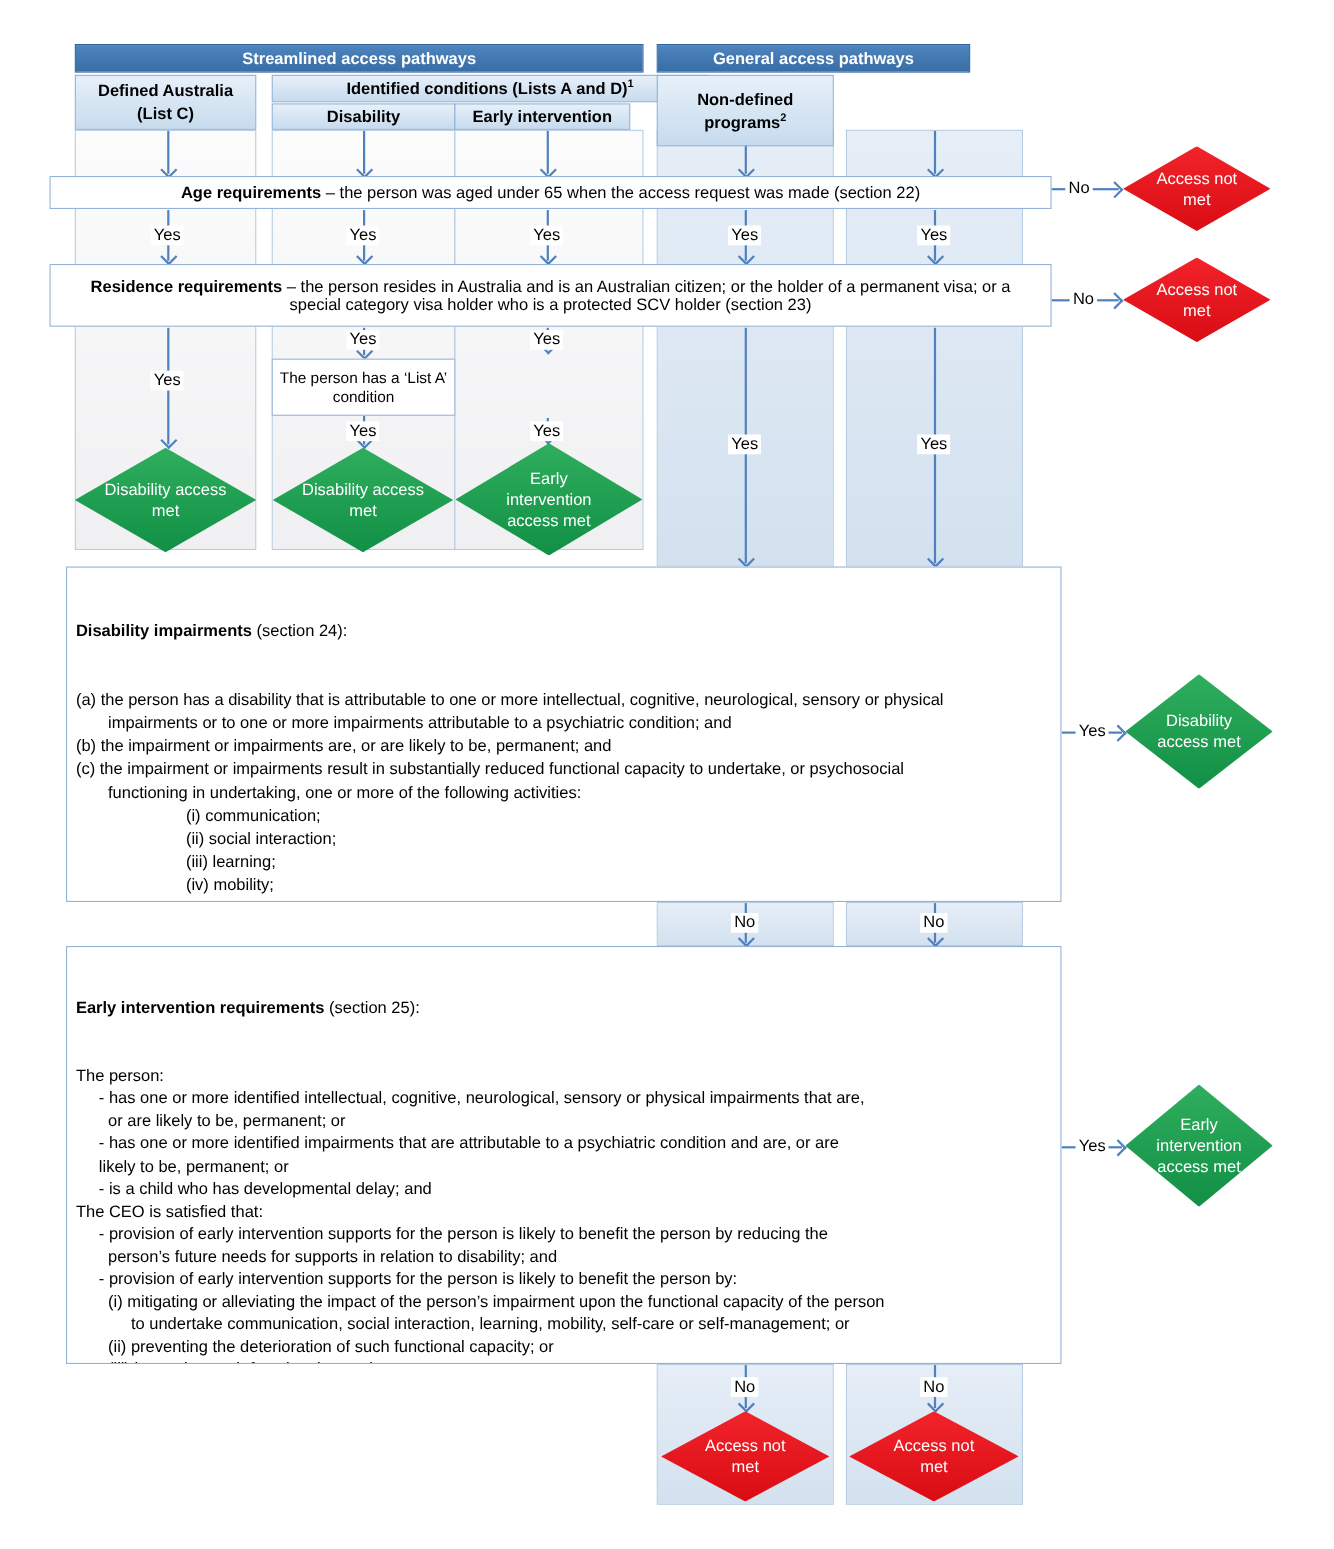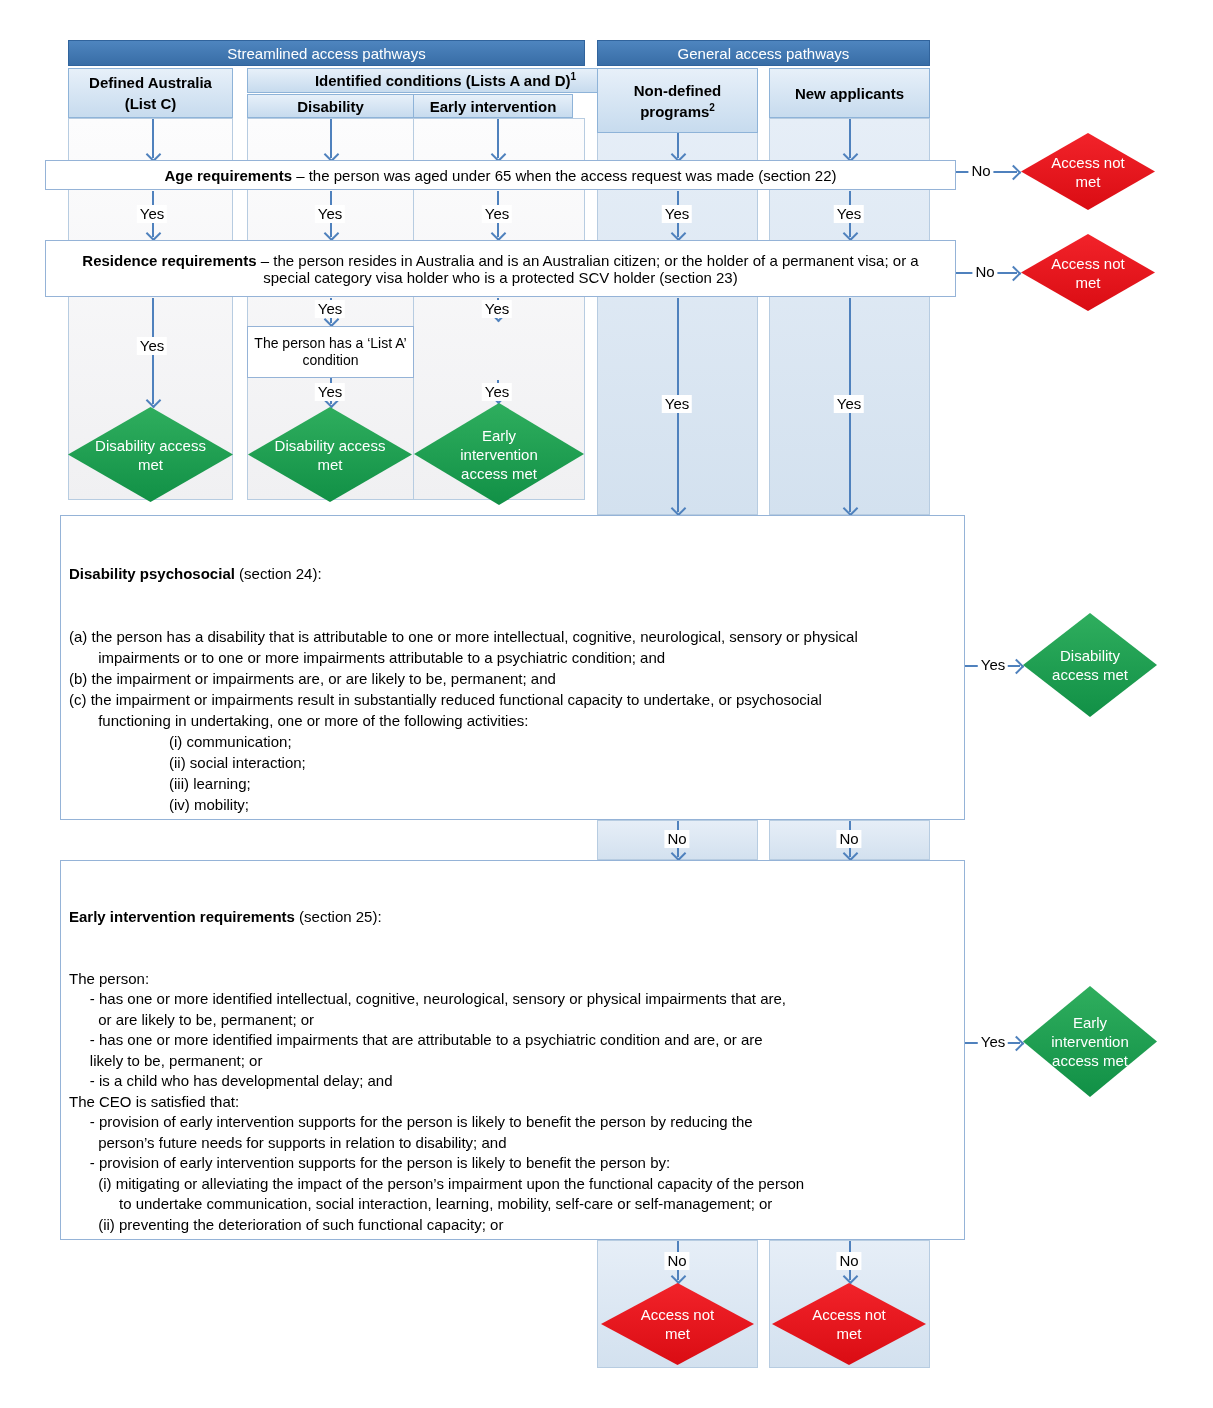--- a/index.html
+++ b/index.html
@@ -1,20 +1,20 @@
 <!DOCTYPE html>
 <html><head>
 <meta charset="utf-8">
 <style>
   html,body{margin:0;padding:0;background:#fff;}
   body{font-family:"Liberation Sans", sans-serif; color:#000;}
   #canvas{position:relative;width:1213px;height:1408px;background:#fff;overflow:hidden;}
 
   .band{position:absolute;height:26px;background:linear-gradient(#4e85bf,#386da6);
-        color:#fff;font-weight:normal;font-size:15px;display:flex;align-items:center;
+        color:#fff;font-weight:bold;font-size:15px;display:flex;align-items:center;
         justify-content:center;border:1px solid #30639c;box-sizing:border-box;z-index:3;}
   .chdr{position:absolute;background:linear-gradient(#e7f0f9,#c7dbee);border:1px solid #8eb3d8;
         box-sizing:border-box;display:flex;align-items:center;justify-content:center;
         text-align:center;font-weight:bold;font-size:15px;line-height:1.4;z-index:3;}
   sup{font-size:10px;line-height:0;}
 
   .body-gray{position:absolute;background:linear-gradient(#fcfcfd,#f0f0f2);
         border:1px solid #b7cce1;box-sizing:border-box;z-index:1;}
   .body-blue{position:absolute;background:linear-gradient(#e6eef7,#d3e1ef);
         border:1px solid #b7cce1;box-sizing:border-box;z-index:1;}
@@ -55,41 +55,38 @@
   <div class="body-blue" style="left:597px;top:118px;width:161px;height:397px"></div>
   <div class="body-blue" style="left:769px;top:118px;width:161px;height:397px"></div>
   <div class="body-blue" style="left:597px;top:820px;width:161px;height:40px"></div>
   <div class="body-blue" style="left:769px;top:820px;width:161px;height:40px"></div>
   <div class="body-blue" style="left:597px;top:1240px;width:161px;height:128px"></div>
   <div class="body-blue" style="left:769px;top:1240px;width:161px;height:128px"></div>
 
   <div class="band" style="left:68px;top:40px;width:517px">
     <span>Streamlined access pathways</span>
   </div>
-  <div class="band" style="left:597px;top:40px;width:333px">
+  <div class="band" style="left:597px;top:40px;width:285px">
     <span>General access pathways</span>
   </div>
 
   <div class="chdr" style="left:68px;top:68px;width:165px;height:50px;padding:0 12px">
     <span>Defined Australia (List C)</span>
   </div>
   <div class="chdr" style="left:247px;top:68px;width:397px;height:25px">
     <span><span>Identified conditions (Lists A and D)</span><sup>1</sup></span>
   </div>
   <div class="chdr" style="left:247px;top:94px;width:167px;height:24px">
     <span>Disability</span>
   </div>
   <div class="chdr" style="left:413px;top:94px;width:160px;height:24px">
     <span>Early intervention</span>
   </div>
   <div class="chdr" style="left:597px;top:68px;width:161px;height:65px;padding:0 18px">
     <span><span>Non-defined programs</span><sup>2</sup></span>
-  </div>
-  <div class="chdr" style="left:769px;top:68px;width:161px;height:50px">
-    <span>New applicants</span>
   </div>
 
   <div class="varr" style="left:152px;top:119px;height:39px"></div>
   <div class="varr" style="left:330px;top:119px;height:39px"></div>
   <div class="varr" style="left:497px;top:119px;height:39px"></div>
   <div class="varr" style="left:677px;top:119px;height:39px"></div>
   <div class="varr" style="left:849px;top:119px;height:39px"></div>
 
   <div class="wbox" style="left:45px;top:160px;width:911px;height:30px">
     <span><b>Age requirements</b><span> – the person was aged under 65 when the access request was made (section 22)</span></span>
@@ -147,21 +144,21 @@
     <span class="dtxt" style="max-width:90px">Access not met</span>
   </div>
 
   <div class="harr" style="left:955px;top:272px;width:62px"></div>
   <div class="lbl" style="left:985px;top:272px">No</div>
   <div class="diamond red" style="left:1021px;top:234px;width:134px;height:77px">
     <span class="dtxt" style="max-width:90px">Access not met</span>
   </div>
 
   <div class="bigbox lh21" style="left:60px;top:515px;width:905px;height:305px">
-    <div><b>Disability psychosocial</b><span> (section 24):</span></div>
+    <div><b>Disability impairments</b><span> (section 24):</span></div>
     <div><div>(a) the person has a disability that is attributable to one or more intellectual, cognitive, neurological, sensory or physical</div><div>       impairments or to one or more impairments attributable to a psychiatric condition; and</div><div>(b) the impairment or impairments are, or are likely to be, permanent; and</div><div>(c) the impairment or impairments result in substantially reduced functional capacity to undertake, or psychosocial</div><div>       functioning in undertaking, one or more of the following activities:</div><div>                        (i) communication;</div><div>                        (ii) social interaction;</div><div>                        (iii) learning;</div><div>                        (iv) mobility;</div><div>                        (v) self-care;</div></div>
   </div>
 
   <div class="harr" style="left:965px;top:665px;width:55px"></div>
   <div class="lbl" style="left:993px;top:665px">Yes</div>
   <div class="diamond green" style="left:1023px;top:613px;width:134px;height:104px">
     <span class="dtxt" style="max-width:88px">Disability access met</span>
   </div>
 
   <div class="varr" style="left:677px;top:821px;height:36px"></div>

